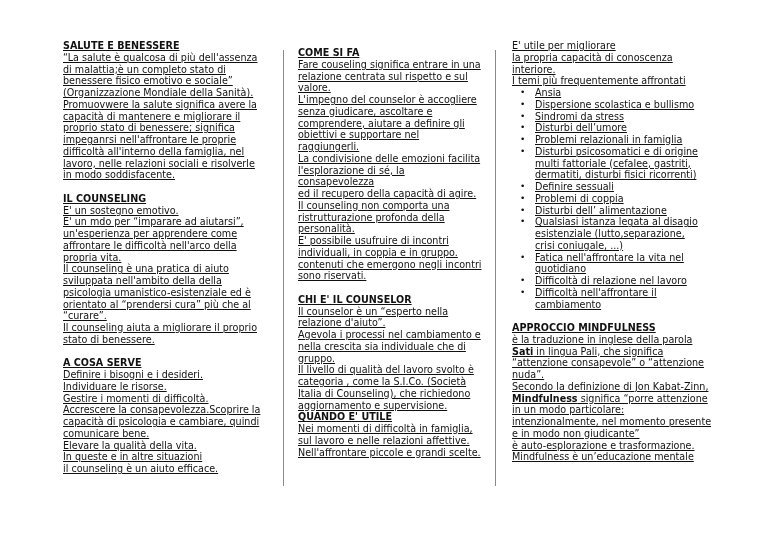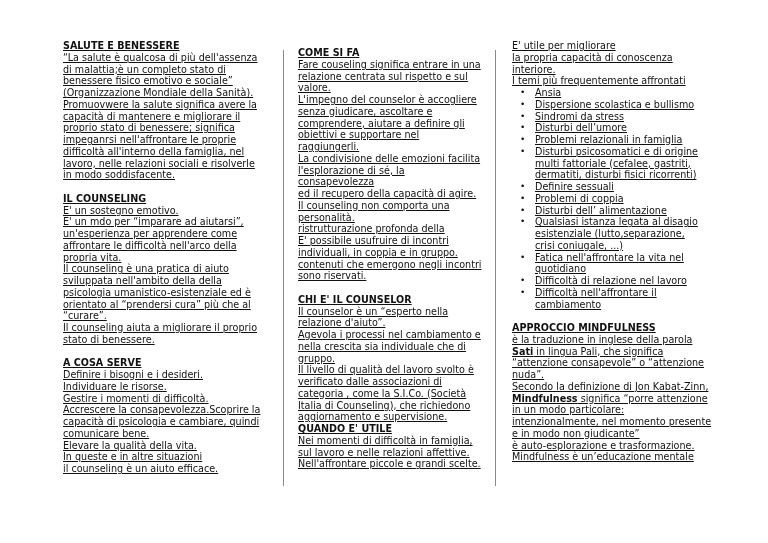--- a/index.html
+++ b/index.html
@@ -89,39 +89,38 @@
         <p class="line">L'impegno del counselor è accogliere</p>
         <p class="line">senza giudicare, ascoltare e</p>
         <p class="line">comprendere, aiutare a definire gli</p>
         <p class="line">obiettivi e supportare nel</p>
         <p class="line">raggiungerli.</p>
         <p class="line">La condivisione delle emozioni facilita</p>
         <p class="line">l'esplorazione di sé, la</p>
         <p class="line">consapevolezza</p>
         <p class="line">ed il recupero della capacità di agire.</p>
         <p class="line">Il counseling  non comporta una</p>
+        <p class="line">ristrutturazione profonda della</p>
         <p class="line">personalità.</p>
-        <p class="line">ristrutturazione profonda della</p>
         <p class="line">E' possibile usufruire di incontri</p>
         <p class="line">individuali, in coppia e in gruppo.</p>
         <p class="line">contenuti che emergono negli incontri</p>
         <p class="line">sono riservati.</p>
       </div>
   </section>
   <div class="gap"></div>
   <section>
     <p class="heading">CHI E' IL COUNSELOR</p>
     <div>
         <p class="line">Il counselor è un “esperto nella</p>
         <p class="line">relazione d'aiuto”.</p>
         <p class="line">Agevola i processi nel cambiamento e</p>
         <p class="line">nella crescita sia individuale che di</p>
         <p class="line">gruppo.</p>
         <p class="line">Il livello di qualità del lavoro svolto è</p>
-        <p class="line">verificato dalle associazioni di</p>
         <p class="line">categoria , come la S.I.Co. (Società</p>
         <p class="line">Italia di Counseling), che richiedono</p>
         <p class="line">aggiornamento e supervisione.</p>
       </div>
   </section>
   <section>
     <p class="heading">QUANDO E' UTILE</p>
     <div>
         <p class="line">Nei momenti di difficoltà in famiglia,</p>
         <p class="line">sul lavoro e nelle relazioni affettive.</p>

